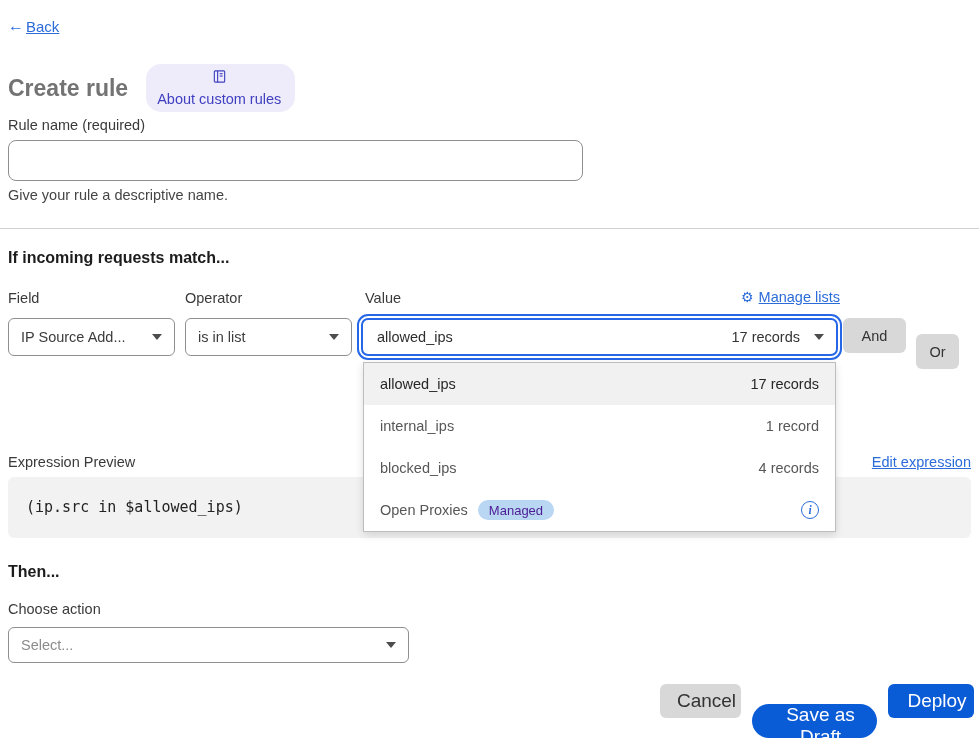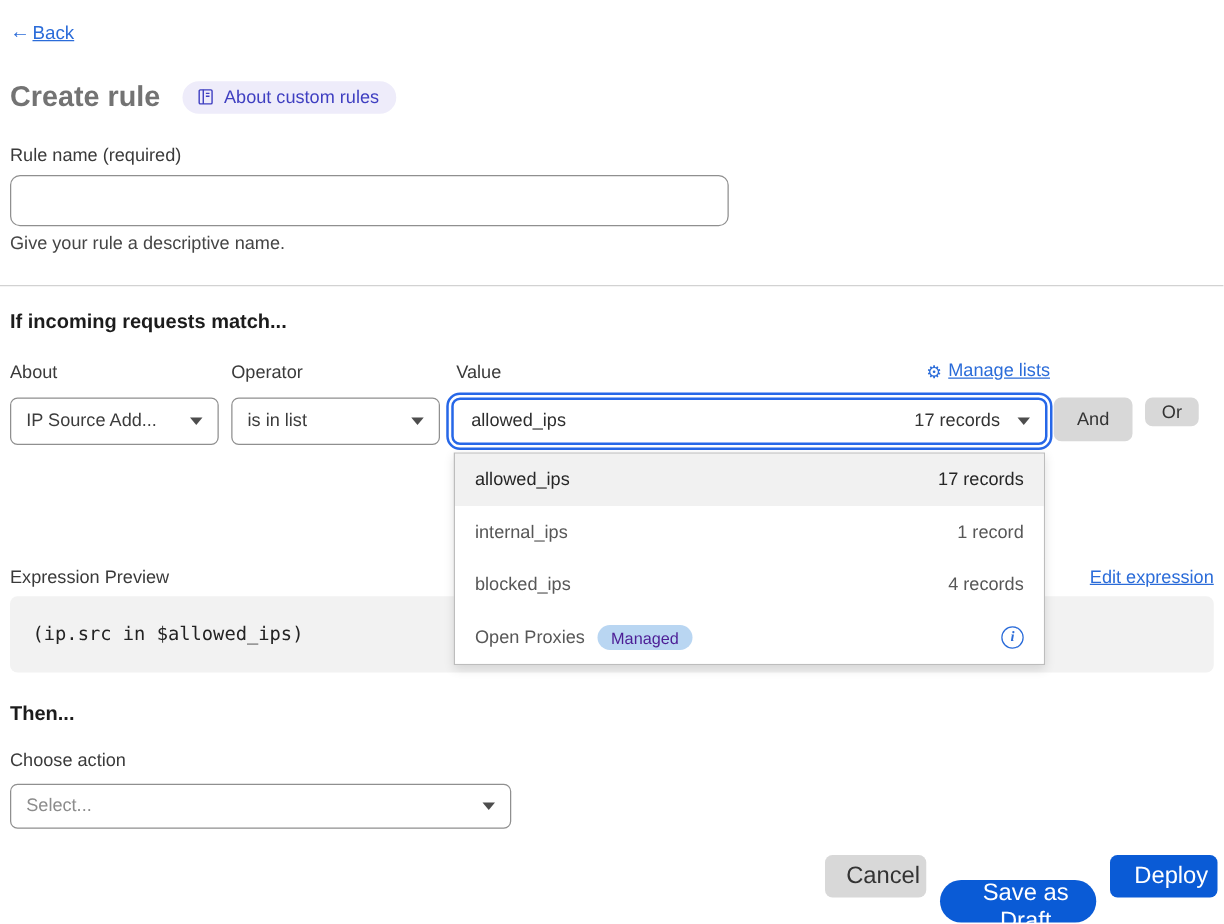--- a/index.html
+++ b/index.html
@@ -11,21 +11,21 @@
   .abs { position:absolute; }
 
   
   .back-link { left:8px; top:17px; font-size:15px; color:#2b6cd9; text-decoration:none; cursor:pointer; display:flex; align-items:center; }
   .back-link .arrow { text-decoration:none; margin-right:2px; font-size:16px; }
   .back-link .back-text { text-decoration:underline; }
 
   .title-row { left:8px; top:64px; display:flex; align-items:center; gap:18px; }
   .page-title { font-size:23px; font-weight:bold; color:#737373; }
   .about-badge { display:flex; align-items:center; gap:7px; background:#eeecfa; color:#3f3fc1;
-    border-radius:15px; padding:5px 14px 5px 11px; font-size:14.5px; cursor:pointer; }
+    border-radius:15px; padding:5px 14px 5px 11px; font-size:14.5px; cursor:pointer;flex-direction:column; }
   .about-badge svg { display:block; }
 
   .field-label { font-size:14.5px; color:#3a3a3a; }
   .rule-name-label { left:8px; top:117px; }
   .rule-name-input { left:8px; top:140px; width:575px; height:41px; border:1px solid #8f8f8f;
     border-radius:8px; font-size:14.5px; padding:0 12px; color:#1e1e1e; background:#fff; outline:none;
     font-family:"Liberation Sans", sans-serif; }
   .rule-helper { left:8px; top:187px; font-size:14.5px; color:#454545; }
 
   .divider { left:0; top:228px; width:979px; height:1px; background:#d2d2d2; }
@@ -51,21 +51,21 @@
     border:2px solid #2667e8; outline:2px solid #2667e8; outline-offset:2px; border-radius:7px;
     background:#fff; display:flex; align-items:center; justify-content:space-between;
     padding:0 12px 0 14px; font-size:14.5px; color:#2e2e2e; cursor:pointer; }
   .value-right { display:flex; align-items:center; gap:14px; color:#333333; }
   .chev { width:0; height:0; border-left:5.5px solid transparent; border-right:5.5px solid transparent;
     border-top:6.5px solid #4d4d4d; }
 
   .gray-btn { background:#d8d8d8; color:#333333; border:none; border-radius:6px;
     font-size:14.5px; font-family:"Liberation Sans", sans-serif; cursor:pointer; }
   .and-btn { left:843px; top:318px; width:63px; height:35px; }
-  .or-btn  { left:916px; top:318px; width:43px; height:23px; }
+  .or-btn  { left:916px; top:334px; width:43px; height:35px; }
 
   
   .list-dropdown { left:363px; top:362px; width:473px; background:#ffffff;
     border:1px solid #bdbdbd; box-shadow:0 3px 8px rgba(0,0,0,0.13); z-index:5; }
   .dd-row { height:42px; display:flex; align-items:center; justify-content:space-between;
     padding:0 16px; font-size:14.5px; color:#575757; cursor:pointer; background:#fff; }
   .dd-row.sel { background:#f1f1f1; color:#262626; }
   .dd-left { display:flex; align-items:center; gap:10px; }
   .managed-badge { background:#b9d6f2; color:#4c1d95; border-radius:11px; padding:2.5px 11px; font-size:13px; }
   .info-icon { width:18px; height:18px; border:1.6px solid #2b6cd9; border-radius:50%;
@@ -119,21 +119,21 @@
   </div>
 
   <div class="abs field-label rule-name-label">Rule name (required)</div>
   <input class="abs rule-name-input" type="text" value="" style="">
   <div class="abs rule-helper">Give your rule a descriptive name.</div>
 
   <div class="abs divider"></div>
 
   <div class="abs section-heading match-heading">If incoming requests match...</div>
 
-  <div class="abs field-label col-label-field">About</div>
+  <div class="abs field-label col-label-field">Field</div>
   <div class="abs field-label col-label-operator">Operator</div>
   <div class="abs field-label col-label-value">Value</div>
 
   <div class="abs manage-lists">
     <span class="gear">⚙</span>
     <span class="link-text">Manage lists</span>
   </div>
 
   <div class="abs select-box operator-select">
     <span>is in list</span>

